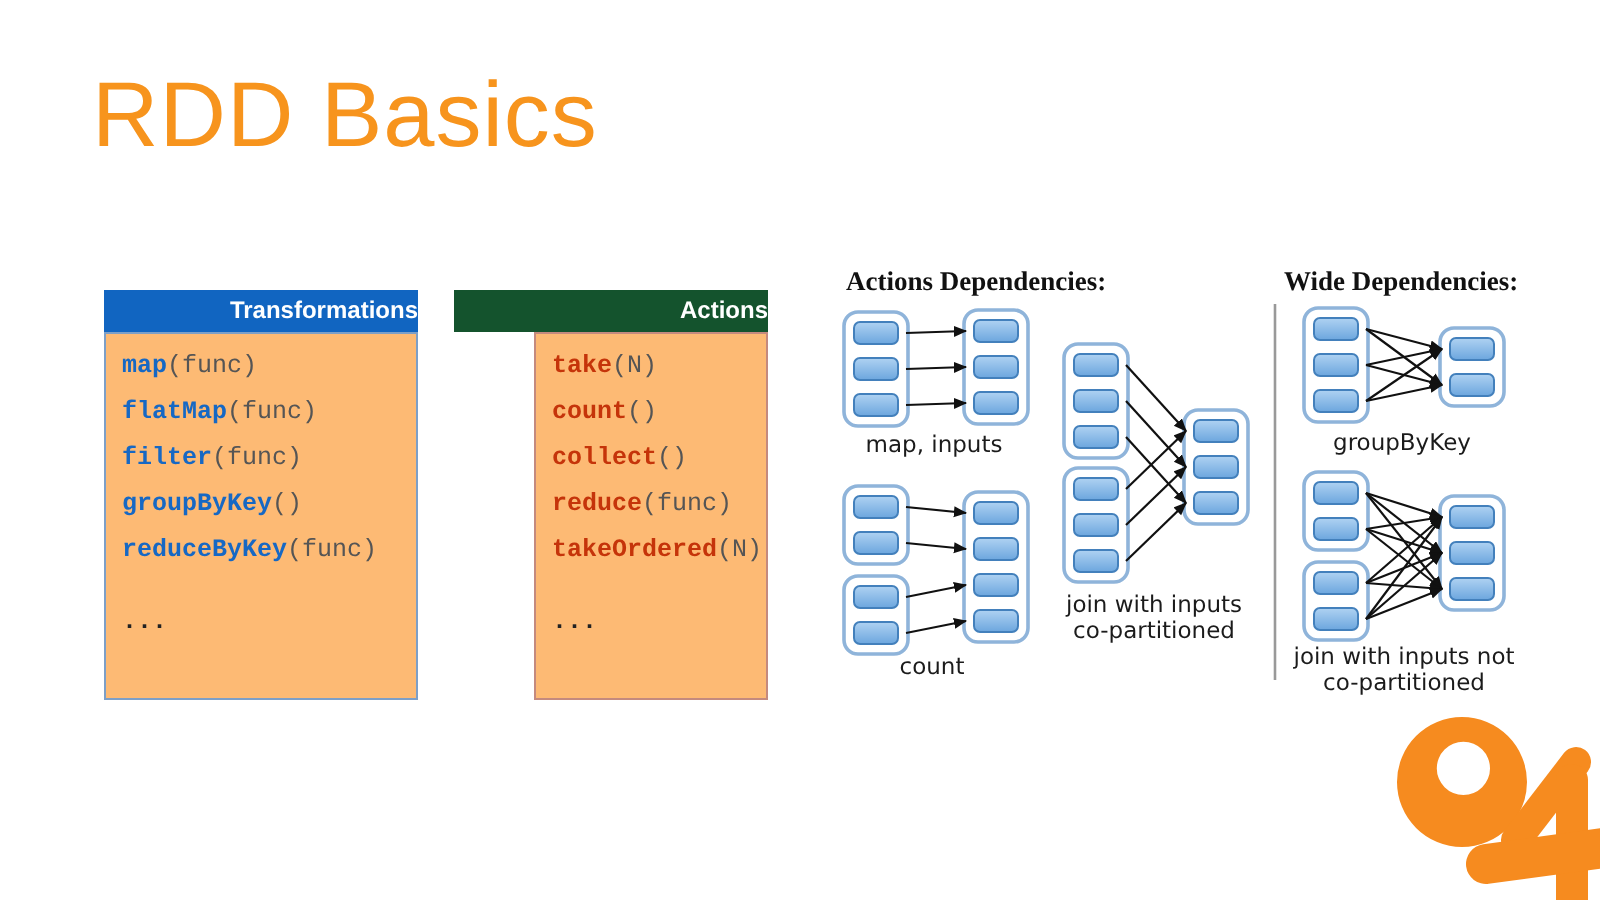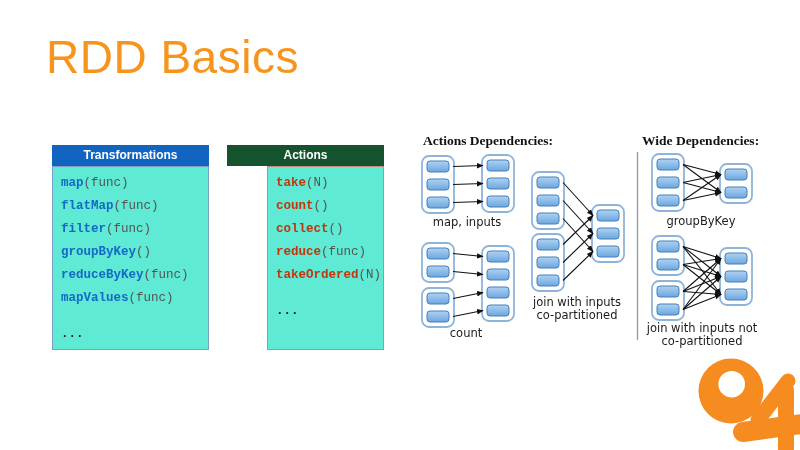--- a/index.html
+++ b/index.html
@@ -6,23 +6,23 @@
   body{width:800px;height:450px;position:relative;overflow:hidden;background:#ffffff;
        font-family:"Liberation Sans",sans-serif;}
   .abs{position:absolute;}
 
   
   #title{left:46px;top:30px;font-size:46px;letter-spacing:.5px;color:#F7941D;
          font-weight:400;white-space:nowrap;}
 
   
   .code-table{width:157px;}
-  .code-table .hdr{height:21px;line-height:21px;text-align:center;color:#fff;
+  .code-table .hdr{height:21px;line-height:21px;text-align:right;color:#fff;
                    font-weight:bold;font-size:12px;}
-  .code-table .body{background:#5eead4;height:184px;box-sizing:border-box;
+  .code-table .body{background:#fdba74;height:184px;box-sizing:border-box;
                     padding:5px 0 0 8px;}
   #table-transformations{left:52px;top:145px;}
   #table-actions{left:227px;top:145px;}
   #table-transformations .body{border:1px solid #7D9FC7;}
   #table-actions .body{border:1px solid #C48A7E;margin-left:40px;}
   .code-row{height:23px;line-height:23px;font-family:"Liberation Mono",monospace;
             font-size:12.5px;white-space:nowrap;}
   .code-row .kw{font-weight:bold;}
   .code-row .args{color:#555;}
   .more-row{margin-top:13px;font-weight:bold;color:#222;}
@@ -45,21 +45,20 @@
 <div class="abs" id="title" style="color: rgb(247, 148, 29);">RDD Basics</div>
 
 <div class="abs code-table" id="table-transformations">
   <div class="hdr" style="background: rgb(17, 101, 193);">Transformations</div>
   <div class="body">
       <div class="code-row"><span class="kw" style="color: rgb(22, 104, 196);">map</span><span class="args">(func)</span></div>
       <div class="code-row"><span class="kw" style="color: rgb(22, 104, 196);">flatMap</span><span class="args">(func)</span></div>
       <div class="code-row"><span class="kw" style="color: rgb(22, 104, 196);">filter</span><span class="args">(func)</span></div>
       <div class="code-row"><span class="kw" style="color: rgb(22, 104, 196);">groupByKey</span><span class="args">()</span></div>
       <div class="code-row"><span class="kw" style="color: rgb(22, 104, 196);">reduceByKey</span><span class="args">(func)</span></div>
-      <div class="code-row"><span class="kw" style="color: rgb(22, 104, 196);">mapValues</span><span class="args">(func)</span></div>
       <div class="code-row more-row">...</div>
     </div>
 </div>
 
 <div class="abs code-table" id="table-actions">
   <div class="hdr" style="background: #14532d;">Actions</div>
   <div class="body">
       <div class="code-row"><span class="kw" style="color: rgb(197, 52, 10);">take</span><span class="args">(N)</span></div>
       <div class="code-row"><span class="kw" style="color: rgb(197, 52, 10);">count</span><span class="args">()</span></div>
       <div class="code-row"><span class="kw" style="color: rgb(197, 52, 10);">collect</span><span class="args">()</span></div>

